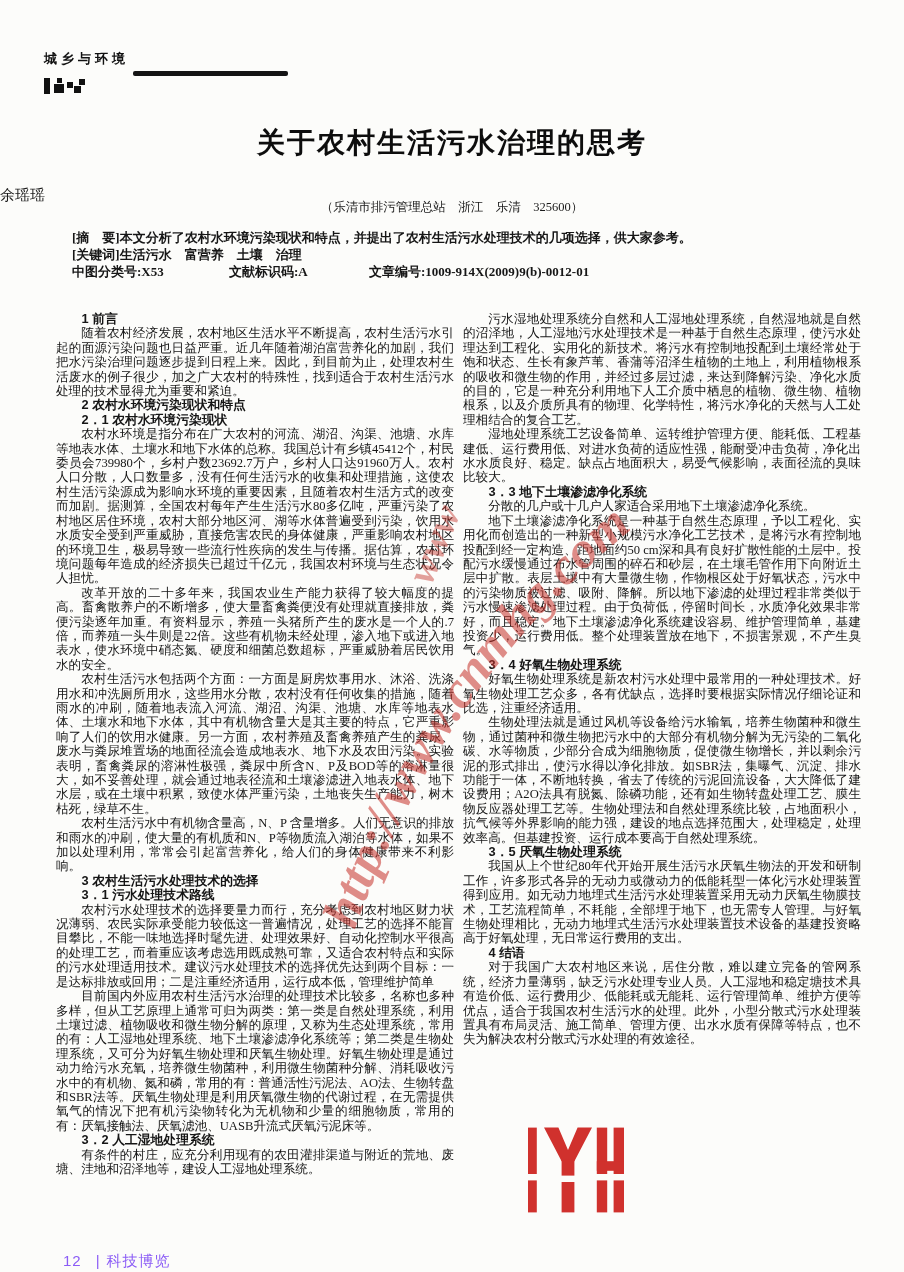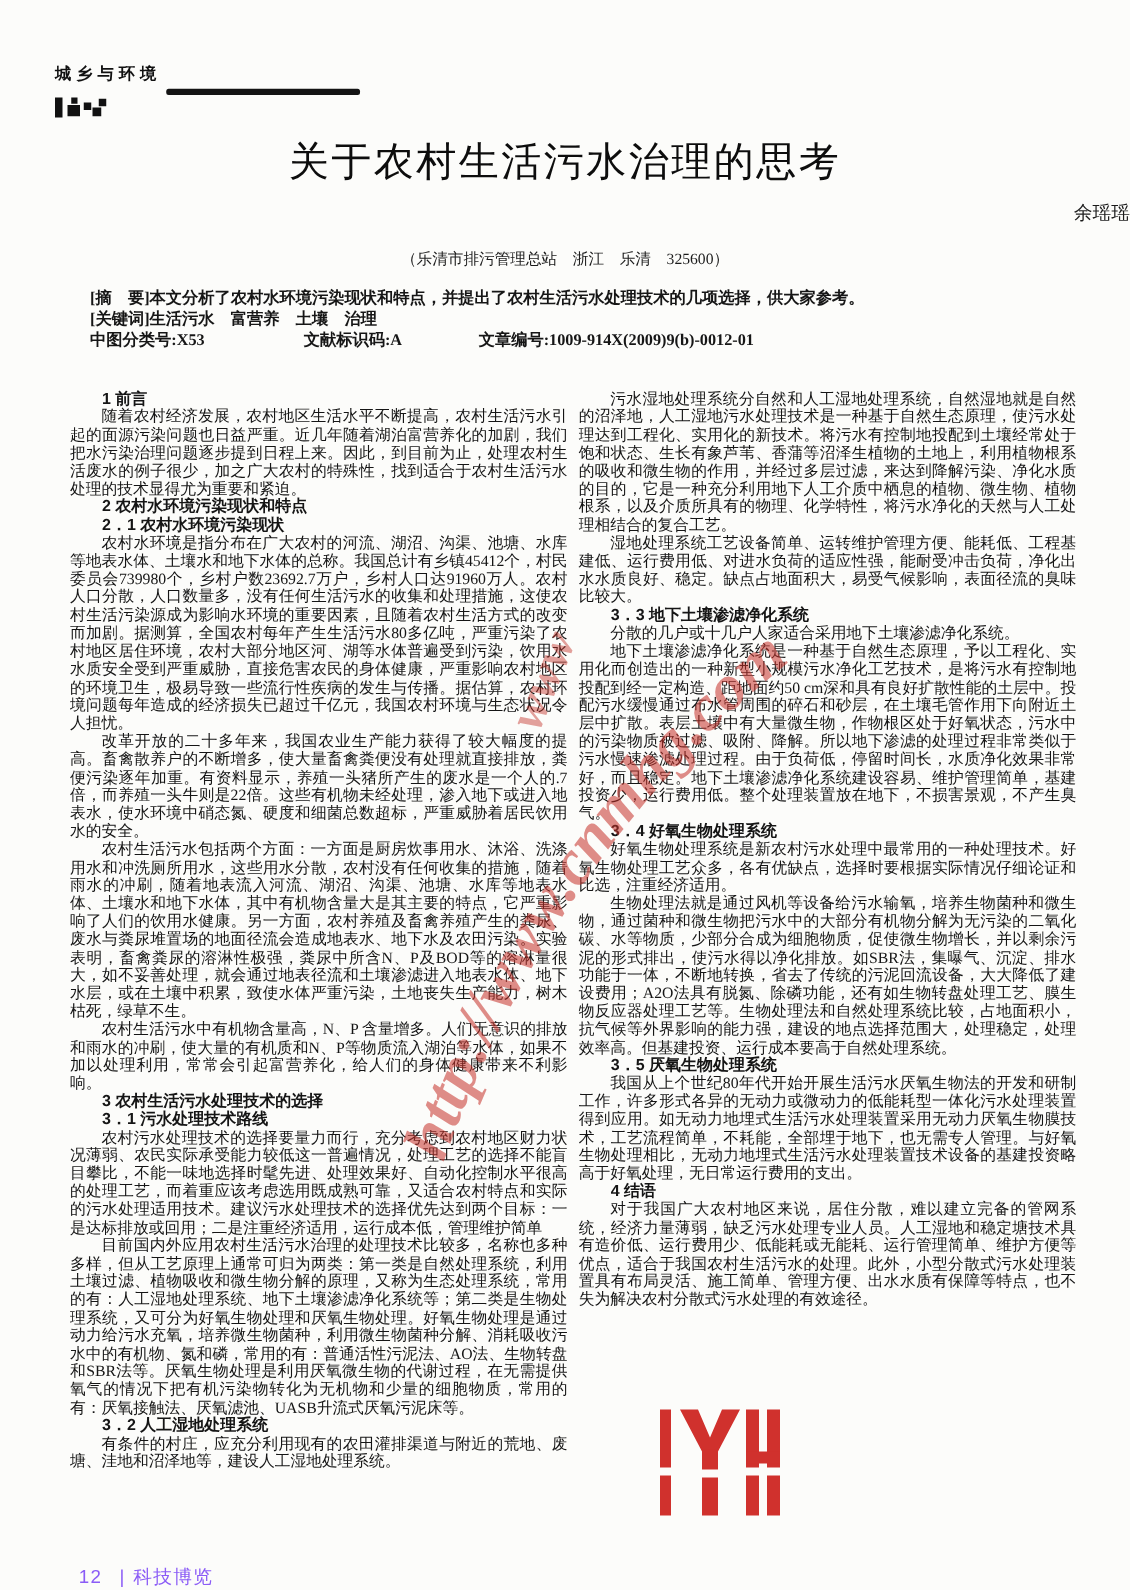--- a/index.html
+++ b/index.html
@@ -11,34 +11,34 @@
   
   .sect-label{
     position:absolute;left:44px;top:50px;
     font-family:"Liberation Sans","DejaVu Sans",sans-serif;
     font-weight:bold;font-size:13px;letter-spacing:4px;color:#111;
   }
   .head-rule{position:absolute;left:133px;top:71px;width:155px;height:5px;background:#141414;border-radius:2px;}
   .head-glyph{position:absolute;left:44px;top:77px;}
   
   .title{
-    position:absolute;left:0;top:108px;width:100%;text-align:center;
-    font-size:32px;font-weight:400;letter-spacing:2px;color:#0d0d0d;
+    position:absolute;left:0;top:124px;width:100%;text-align:center;
+    font-size:28px;font-weight:700;letter-spacing:2px;color:#0d0d0d;
   }
-  .author{position:absolute;left:0;top:161px;width:100%;text-align:right;font-size:15px;color:#1a1a1a;}
+  .author{position:absolute;left:0;top:186px;width:100%;text-align:left;font-size:15px;color:#1a1a1a;}
   .affil{position:absolute;left:0;top:199px;width:100%;text-align:center;font-size:12.5px;font-weight:normal;color:#1a1a1a;}
   
   .meta{
     position:absolute;left:72px;top:229px;width:712px;
     font-size:13px;line-height:17px;font-weight:600;color:#161616;
   }
   .meta .lbl{font-weight:800;}
   .meta-row3 span{display:inline-block;font-weight:800;}
   .meta-row3 .g1{margin-right:62px;}
-  .meta-row3 .g2{margin-right:58px;margin-left:14px;}
+  .meta-row3 .g2{margin-right:58px;}
   
   .cols{
     position:absolute;left:56px;top:312px;width:806px;height:940px;
     display:flex;gap:9px;overflow:hidden;
   }
   .col{width:398px;font-size:12.6px;line-height:14.4px;text-align:justify;color:#151515;}
   .blk{text-indent:2em;}
   .blk.h1,.blk.h2{
     font-family:"Liberation Sans","DejaVu Sans",sans-serif;
     font-weight:bold;font-size:12.8px;

